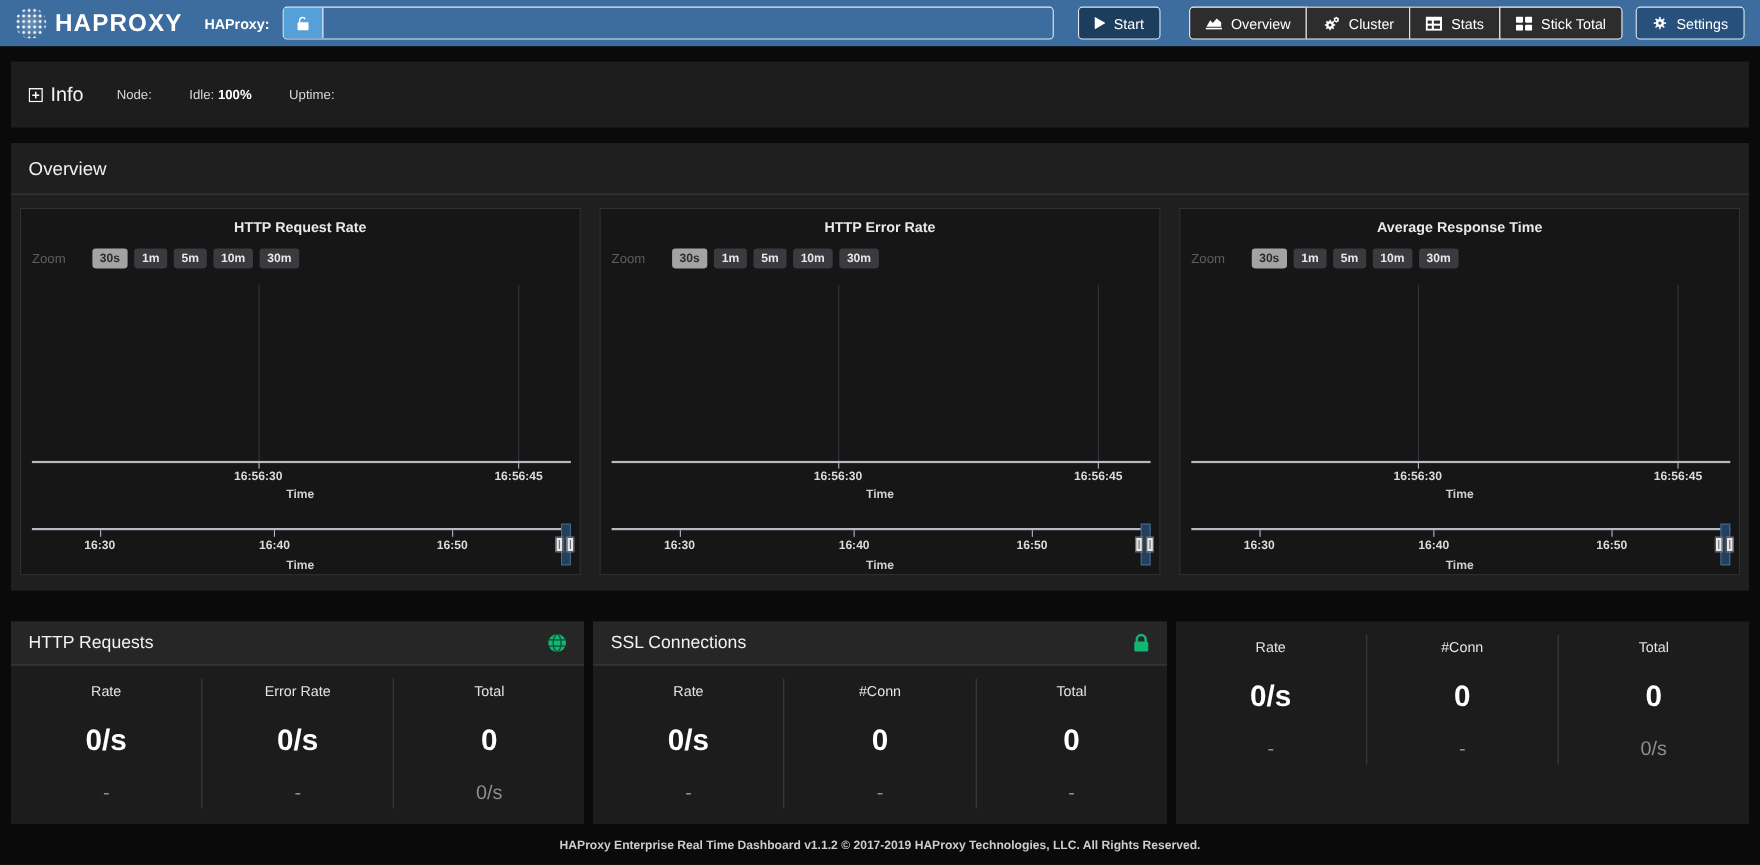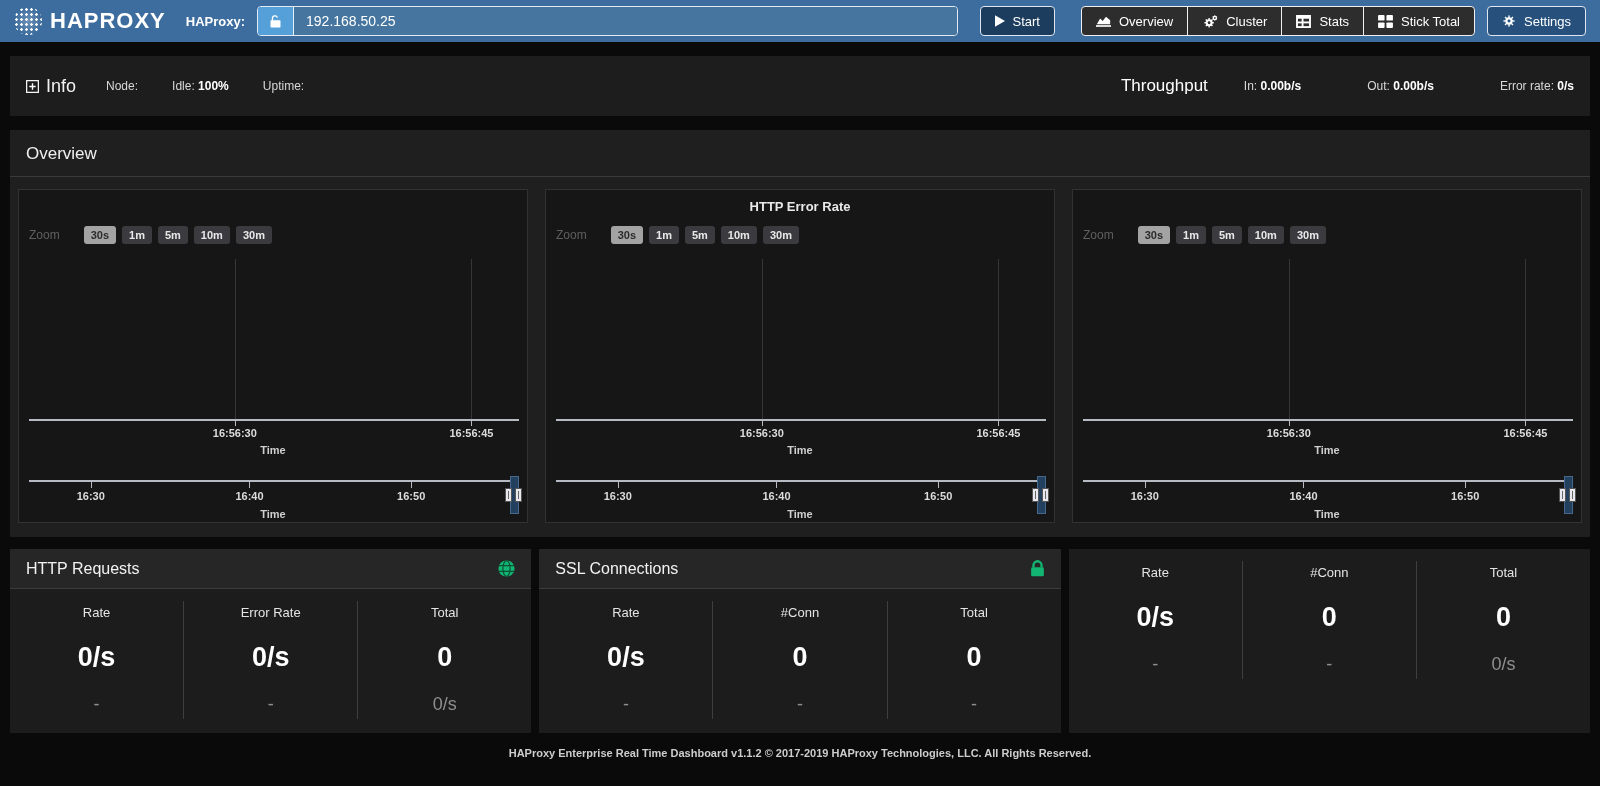--- a/index.html
+++ b/index.html
@@ -126,21 +126,21 @@
   .nav-handle {
     position:absolute; top:298px; width:7px; height:14px;
     background:#e7e7ed; border:1px solid #555; cursor:ew-resize;
   }
   .nav-handle::after {
     content:""; position:absolute; left:2px; top:2px; bottom:2px; width:1px; background:#666;
   }
   .nh-1 { right:15px; } .nh-2 { right:5px; }
 
   
-  .stats-row { display:flex; gap:8px; margin:12px 10px 0; }
+  .stats-row { display:flex; gap:8px; margin:28px 10px 0; }
   .stat-card { flex:1; background:#1c1c1c; }
   .stat-header {
     height:40px; background:#262626; border-bottom:1px solid #3c3c3c;
     display:flex; align-items:center; justify-content:space-between; padding:0 16px;
   }
   .stat-header .t { font-size:16px; color:#f2f2f2; }
   .stat-body { display:flex; padding:12px 0 14px; height:144px; }
   .stat-col {
     flex:1; display:flex; flex-direction:column; align-items:center;
     justify-content:space-between; padding:4px 0;
@@ -168,21 +168,20 @@
   </div>
   <div class="addr-label">HAProxy:</div>
   <div class="input-group">
     <div class="lock-seg">
       <span class="icon">
         <svg width="15" height="15" viewBox="0 0 24 24">
             <path fill="#fff" d="M6 10V7a5.2 5.2 0 0 1 10.1-1.7l-2 .7A3.1 3.1 0 0 0 8.1 7v3H19a1 1 0 0 1 1 1v9.5a1 1 0 0 1-1 1H5a1 1 0 0 1-1-1V11a1 1 0 0 1 1-1h1z"></path>
           </svg>
       </span>
     </div>
-    <input class="addr-input" type="text" value="192.168.50.25" style="">
   </div>
   <button class="btn btn-start">
     <span class="icon">
       <svg width="10" height="12" viewBox="0 0 12 14">
           <path d="M0 0l12 7L0 14z" fill="#fff"></path>
         </svg>
     </span>
     <span>Start</span>
   </button>
   <div class="btn-group">
@@ -277,34 +276,29 @@
       <svg width="13" height="13" viewBox="0 0 14 14">
           <rect x="0.7" y="0.7" width="12.6" height="12.6" fill="none" stroke="#fff" stroke-width="1.3"></rect>
           <path d="M7 3.6v6.8M3.6 7h6.8" stroke="#fff" stroke-width="1.5"></path>
         </svg>
     </span>
     <span>Info</span>
   </div>
   <div class="kv"><span>Node:</span></div>
   <div class="kv"><span>Idle:</span> <b>100%</b></div>
   <div class="kv"><span>Uptime:</span></div>
-  <div class="throughput-wrap">
-    <div class="throughput-title">Throughput</div>
-    <div class="kv" style="margin-left:0;"><span>In:</span> <b>0.00b/s</b></div>
-    <div class="kv" style="margin-left:66px;"><span>Out:</span> <b>0.00b/s</b></div>
-    <div class="kv" style="margin-left:66px;"><span>Error rate:</span> <b>0/s</b></div>
-  </div>
 </div>
 
 <div class="panel">
   <div class="panel-title">Overview</div>
   <div class="panel-divider"></div>
   <div class="charts-row">
 
     <div class="chart-card">
+      <div class="chart-title">HTTP Request Rate</div>
       <div class="zoom-row">
         <span class="zoom-lbl">Zoom</span>
         <button class="zoom-btn selected">30s</button>
         <button class="zoom-btn">1m</button>
         <button class="zoom-btn">5m</button>
         <button class="zoom-btn">10m</button>
         <button class="zoom-btn">30m</button>
       </div>
       <div class="plot">
         <div class="gridline gl-1"></div>
@@ -356,20 +350,21 @@
       <div class="nav-lbl nl-1">16:30</div>
       <div class="nav-lbl nl-2">16:40</div>
       <div class="nav-lbl nl-3">16:50</div>
       <div class="nav-range"></div>
       <div class="nav-handle nh-1"></div>
       <div class="nav-handle nh-2"></div>
       <div class="nav-title">Time</div>
     </div>
 
     <div class="chart-card">
+      <div class="chart-title">Average Response Time</div>
       <div class="zoom-row">
         <span class="zoom-lbl">Zoom</span>
         <button class="zoom-btn selected">30s</button>
         <button class="zoom-btn">1m</button>
         <button class="zoom-btn">5m</button>
         <button class="zoom-btn">10m</button>
         <button class="zoom-btn">30m</button>
       </div>
       <div class="plot">
         <div class="gridline gl-1"></div>

